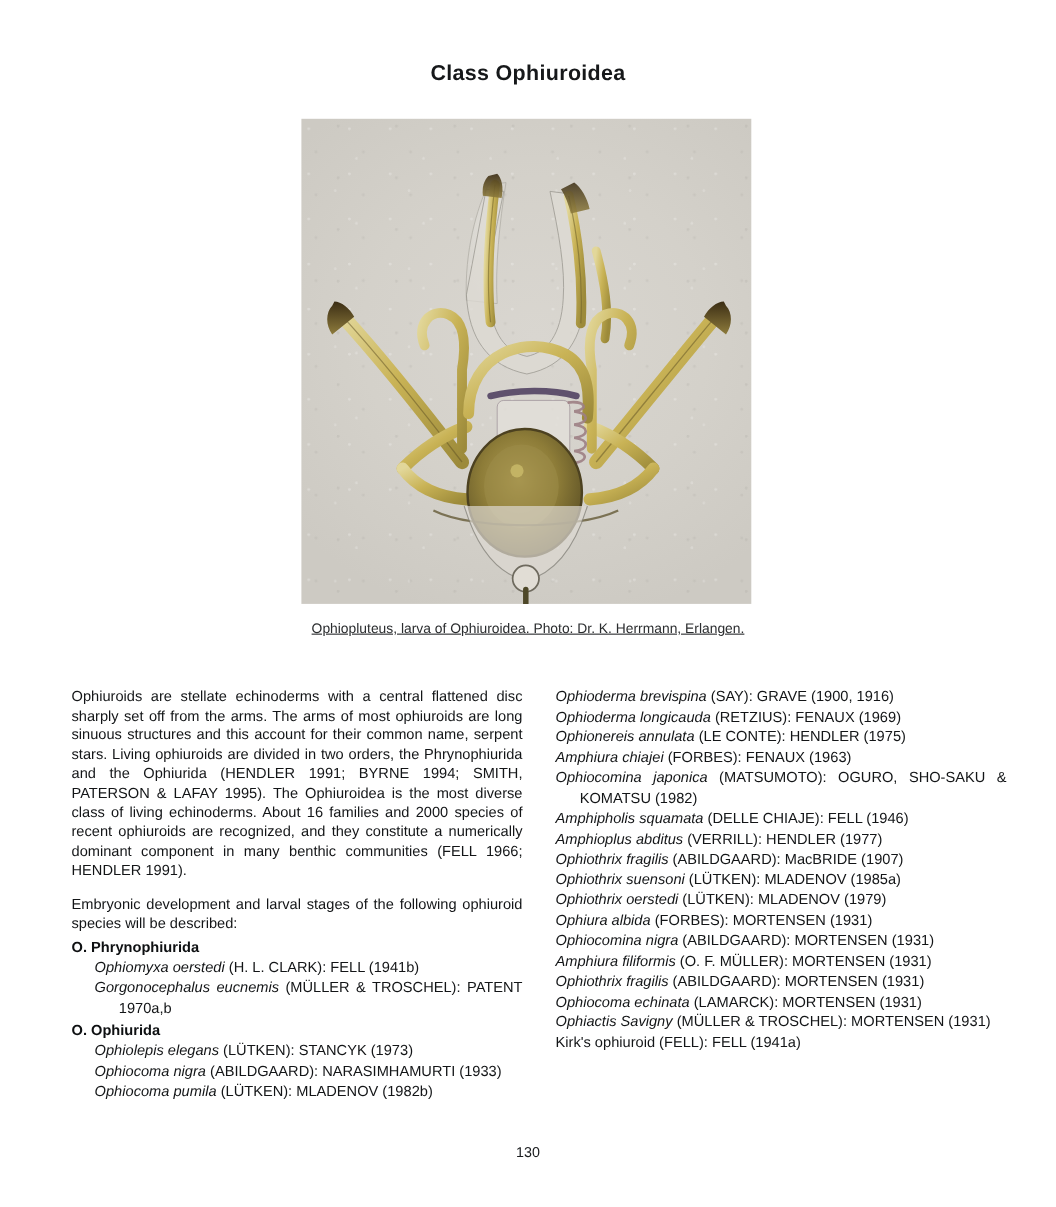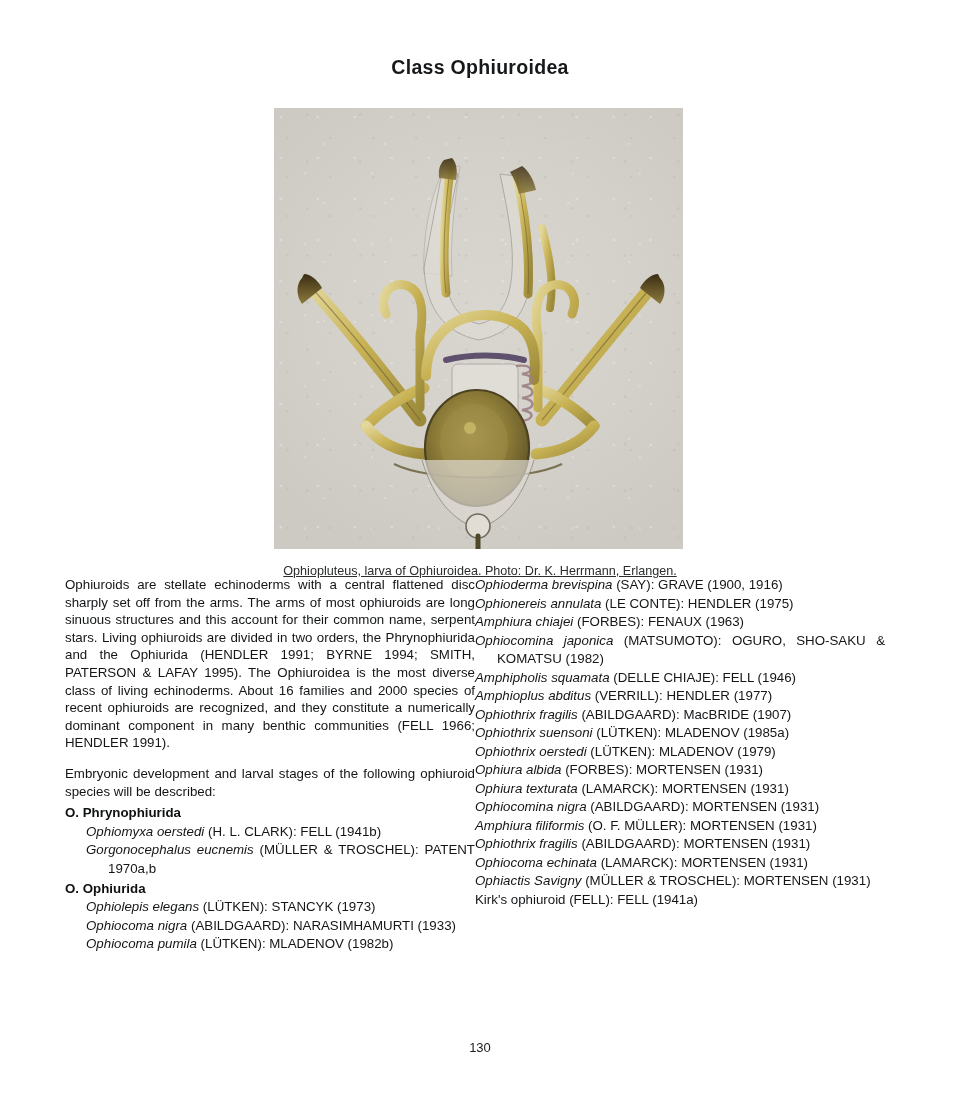--- a/index.html
+++ b/index.html
@@ -66,24 +66,25 @@
     width: 960px;
     text-align: center;
     font-size: 12.6px;
     color: #2a2c2e;
     text-decoration: underline;
   }
 
   
   .columns {
     position: absolute;
-    top: 576px;
+    top: 624px;
     left: 65px;
     width: 850px;
     display: flex;
+    gap: 30px;
   }
   .col { width: 410px; }
 
   .para {
     font-size: 13.3px;
     line-height: 17.6px;
     text-align: justify;
     margin: 0 0 13px 0;
     color: #131517;
   }
@@ -242,30 +243,30 @@
         <li><span class="sp">Ophiolepis elegans</span><span> (LÜTKEN):  STANCYK (1973)</span></li>
         <li class="justify"><span class="sp">Ophiocoma nigra</span><span> (ABILDGAARD):  NARASIMHAMURTI (1933)</span></li>
         <li><span class="sp">Ophiocoma pumila</span><span> (LÜTKEN):  MLADENOV (1982b)</span></li>
       </ul>
     </div>
   </div>
 
   <div class="col">
     <ul class="species-list right-list">
       <li><span class="sp">Ophioderma brevispina</span><span> (SAY):  GRAVE (1900, 1916)</span></li>
+      <li><span class="sp">Ophioderma longicauda</span><span> (RETZIUS):  FENAUX (1969)</span></li>
       <li><span class="sp">Ophionereis annulata</span><span> (LE CONTE):  HENDLER (1975)</span></li>
       <li><span class="sp">Amphiura chiajei</span><span> (FORBES):  FENAUX (1963)</span></li>
       <li class="justify"><span class="sp">Ophiocomina japonica</span><span> (MATSUMOTO):  OGURO, SHO-SAKU &amp; KOMATSU (1982)</span></li>
       <li><span class="sp">Amphipholis squamata</span><span> (DELLE CHIAJE):  FELL (1946)</span></li>
       <li><span class="sp">Amphioplus abditus</span><span> (VERRILL):  HENDLER (1977)</span></li>
       <li><span class="sp">Ophiothrix fragilis</span><span> (ABILDGAARD):  MacBRIDE (1907)</span></li>
       <li><span class="sp">Ophiothrix suensoni</span><span> (LÜTKEN):  MLADENOV (1985a)</span></li>
       <li><span class="sp">Ophiothrix oerstedi</span><span> (LÜTKEN):  MLADENOV (1979)</span></li>
       <li><span class="sp">Ophiura albida</span><span> (FORBES):  MORTENSEN (1931)</span></li>
-      <li><span class="sp">Ophiura texturata</span><span> (LAMARCK):  MORTENSEN (1931)</span></li>
       <li><span class="sp">Ophiocomina nigra</span><span> (ABILDGAARD):  MORTENSEN (1931)</span></li>
       <li><span class="sp">Amphiura filiformis</span><span> (O. F. MÜLLER):  MORTENSEN (1931)</span></li>
       <li><span class="sp">Ophiothrix fragilis</span><span> (ABILDGAARD):  MORTENSEN (1931)</span></li>
       <li><span class="sp">Ophiocoma echinata</span><span> (LAMARCK):  MORTENSEN (1931)</span></li>
       <li class="justify"><span class="sp">Ophiactis Savigny</span><span> (MÜLLER &amp; TROSCHEL):  MORTENSEN (1931)</span></li>
       <li class="roman"><span class="sp">Kirk's ophiuroid</span><span> (FELL):  FELL (1941a)</span></li>
     </ul>
   </div>
 </div>
 

